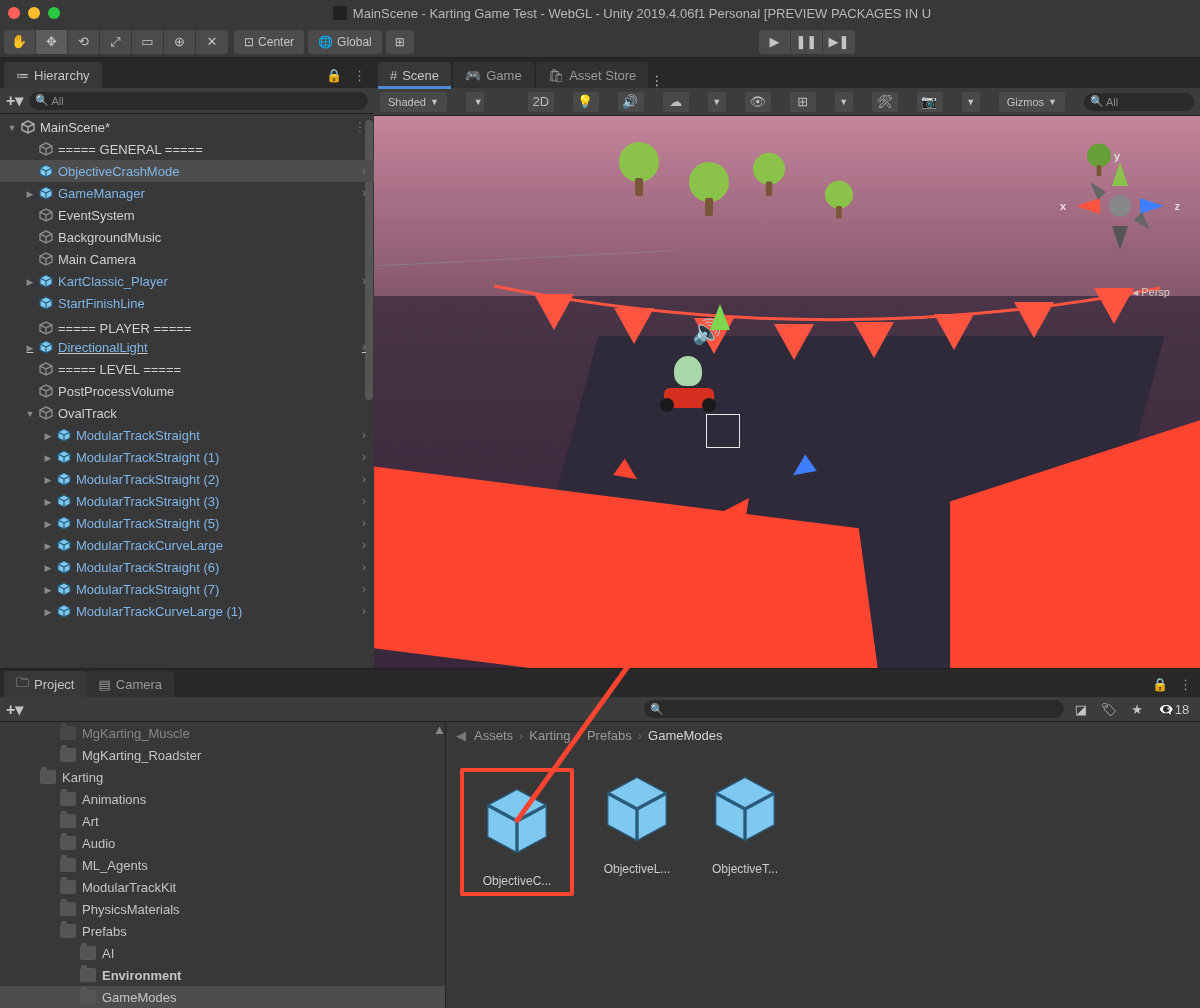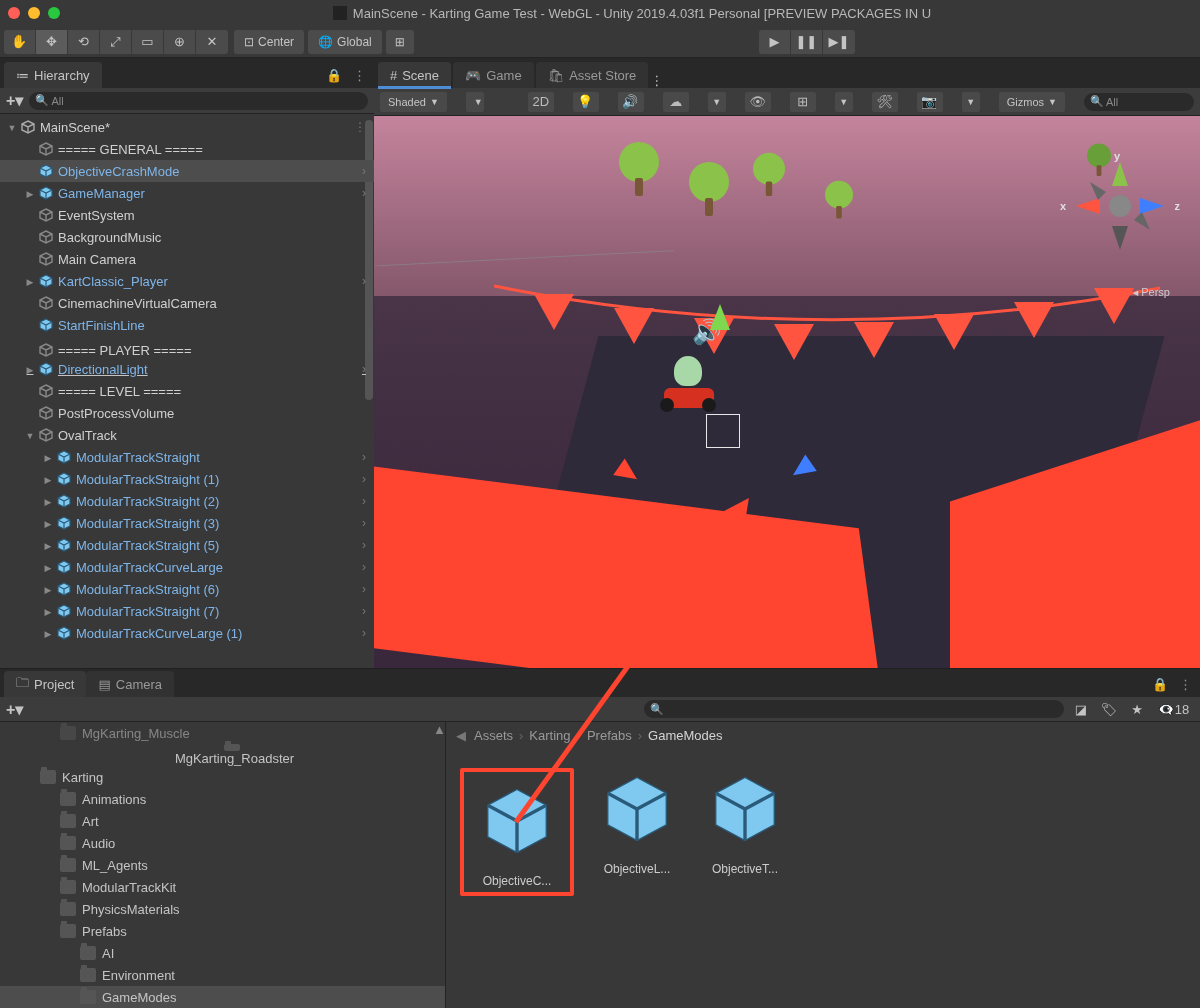--- a/index.html
+++ b/index.html
@@ -131,21 +131,21 @@
 </svg>
 
 <div class="titlebar">
   <div class="traffic">
     <div class="dot red"></div>
     <div class="dot yellow"></div>
     <div class="dot green"></div>
   </div>
   <div class="title">
     <span class="unity-logo"></span>
-    <span>MainScene - Karting Game Test - WebGL - Unity 2019.4.03f1 Personal [PREVIEW PACKAGES IN U</span>
+    <span>MainScene - Karting Game Test - WebGL - Unity 2019.4.06f1 Personal [PREVIEW PACKAGES IN U</span>
   </div>
 </div>
 
 <div class="main-toolbar">
   <div class="tool-group">
     <div class="tool-btn">✋</div>
     <div class="tool-btn active">✥</div>
     <div class="tool-btn">⟲</div>
     <div class="tool-btn">⤢</div>
     <div class="tool-btn">▭</div>
@@ -261,29 +261,20 @@
         </div>
         <div class="tree-row" style="padding-left: 22px;">
           <span class="arrow closed"></span>
           <span class="cube-icon">
             <svg viewBox="0 0 14 14">
               <use href="#cube" class="prefab-cube"></use>
             </svg>
           </span>
           <span class="label blue">KartClassic_Player</span>
           <span class="chev">›</span>
-        </div>
-        <div class="tree-row" style="padding-left: 22px;">
-          <span class="arrow"></span>
-          <span class="cube-icon">
-            <svg viewBox="0 0 14 14">
-              <use href="#cube" class="go-cube"></use>
-            </svg>
-          </span>
-          <span class="label white">CinemachineVirtualCamera</span>
         </div>
         <div class="tree-row" style="padding-left: 22px;">
           <span class="arrow"></span>
           <span class="cube-icon">
             <svg viewBox="0 0 14 14">
               <use href="#cube" class="prefab-cube"></use>
             </svg>
           </span>
           <span class="label blue">StartFinishLine</span>
         </div>
@@ -588,21 +579,21 @@
   </div>
   <div class="bottom-split">
     <div class="project-tree-col" id="folder-tree" style="position: relative;">
 
       <div style="position:absolute; right:2px; top:0; width:10px; height:12px; color:#888;">▲</div>
     <div class="folder-row" style="padding-left: 46px; opacity: 0.55;">
           <span style="width: 14px;"></span>
           <span class="folder-icon"></span>
           <span>MgKarting_Muscle</span>
         </div>
-        <div class="folder-row" style="padding-left: 24px; flex-direction: column;">
+        <div class="folder-row" style="padding-left: 46px;">
           <span style="width: 14px;"></span>
           <span class="folder-icon"></span>
           <span>MgKarting_Roadster</span>
         </div>
         <div class="folder-row" style="padding-left: 26px;">
           <span class="arrow open" style="width: 14px;"></span>
           <span class="folder-icon"></span>
           <span>Karting</span>
         </div>
         <div class="folder-row" style="padding-left: 46px;">
@@ -638,21 +629,21 @@
         <div class="folder-row" style="padding-left: 46px;">
           <span class="arrow open" style="width: 14px;"></span>
           <span class="folder-icon"></span>
           <span>Prefabs</span>
         </div>
         <div class="folder-row" style="padding-left: 66px;">
           <span style="width: 14px;"></span>
           <span class="folder-icon"></span>
           <span>AI</span>
         </div>
-        <div class="folder-row" style="padding-left: 66px;">
+        <div class="folder-row" style="padding-left: 66px; font-weight: bold;">
           <span style="width: 14px;"></span>
           <span class="folder-icon"></span>
           <span>Environment</span>
         </div>
         <div class="folder-row sel" style="padding-left: 66px;">
           <span style="width: 14px;"></span>
           <span class="folder-icon"></span>
           <span>GameModes</span>
         </div>
       </div>

